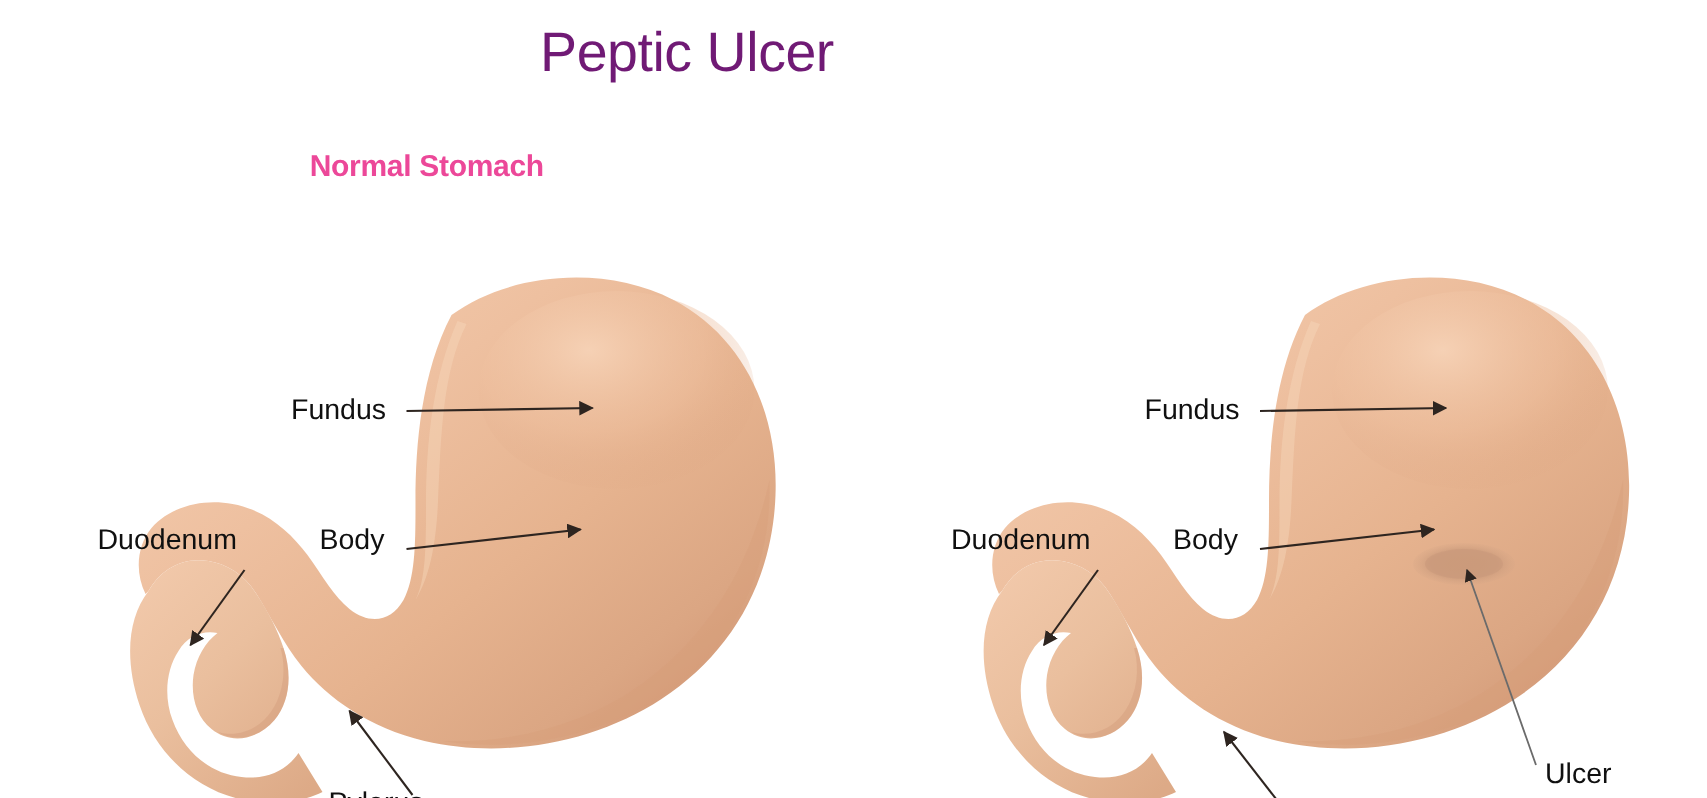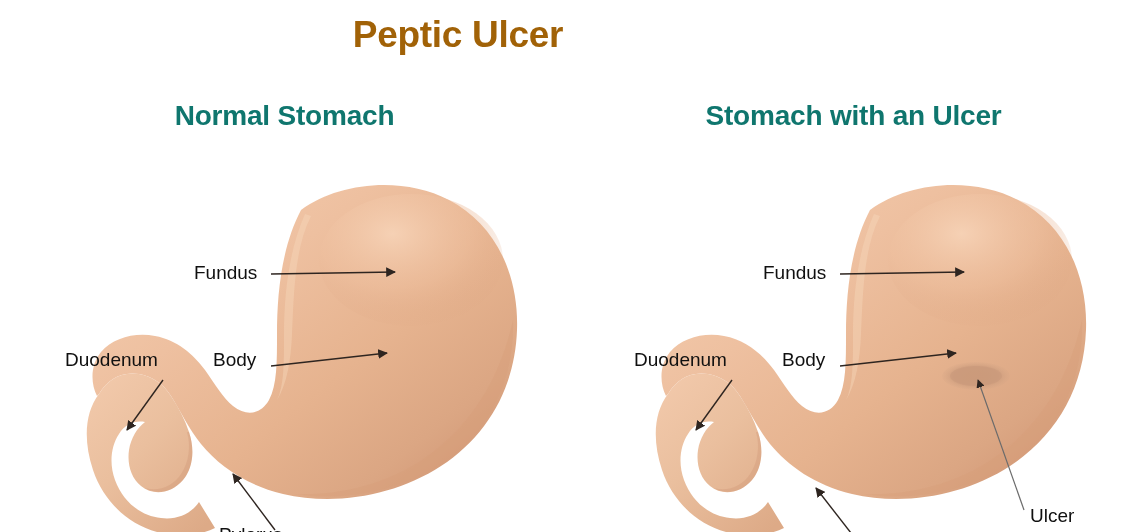--- a/index.html
+++ b/index.html
@@ -21,42 +21,42 @@
     inset: 0;
     background: #ffffff;
   }
   .main-title {
     position: absolute;
     top: 14px;
     left: 0;
     width: 916px;
     text-align: center;
     font-size: 37px;
-    font-weight: bold;
+    font-weight: normal;
     letter-spacing: -0.3px;
-    color: #a16207;
+    color: #701a75;
   }
   .panel {
     position: absolute;
     top: 100px;
     width: 569px;
     height: 432px;
   }
   .panel-left  { left: 0; }
   .panel-right { left: 569px; }
   .panel-title {
     position: absolute;
     top: 0;
     left: 0;
     width: 569px;
     text-align: center;
-    font-size: 28px;
+    font-size: 20px;
     font-weight: bold;
     letter-spacing: -0.2px;
-    color: #0f766e;
+    color: #ec4899;
   }
   .figure {
     position: absolute;
     top: 44px;
     left: 0;
     width: 569px;
     height: 388px;
     padding-left: 43px;
   }
   .figure svg {
@@ -175,21 +175,20 @@
           <text class="lbl" x="151" y="135" text-anchor="start">Fundus</text>
           <text class="lbl" x="22" y="222" text-anchor="start">Duodenum</text>
           <text class="lbl" x="170" y="222" text-anchor="start">Body</text>
           <text class="lbl" x="176" y="397" text-anchor="start">Pylorus</text>
         </g>
       </svg>
     </div>
   </div>
 
   <div class="panel panel-right">
-    <div class="panel-title">Stomach with an Ulcer</div>
 
     <div class="figure">
       <svg viewBox="0 0 569 388" xmlns="http://www.w3.org/2000/svg">
         <defs>
           <linearGradient id="bodyGradR" x1="0.12" y1="0.1" x2="0.92" y2="0.85">
             <stop offset="0%" stop-color="#f3cbad"></stop>
             <stop offset="30%" stop-color="#eec0a0"></stop>
             <stop offset="62%" stop-color="#e6b38f"></stop>
             <stop offset="88%" stop-color="#dba683"></stop>
             <stop offset="100%" stop-color="#d49b79"></stop>

